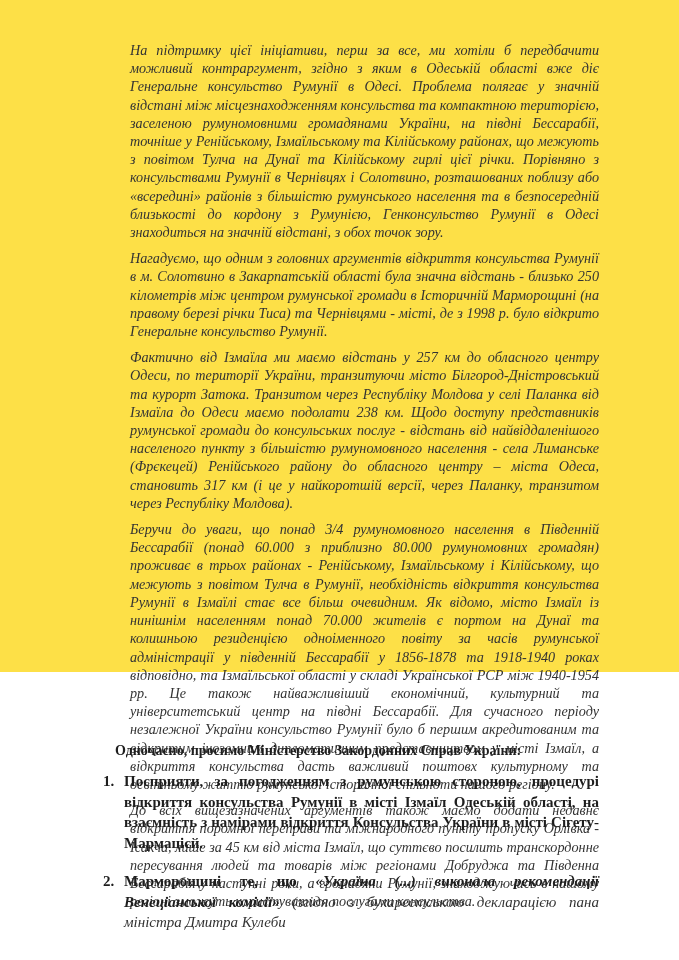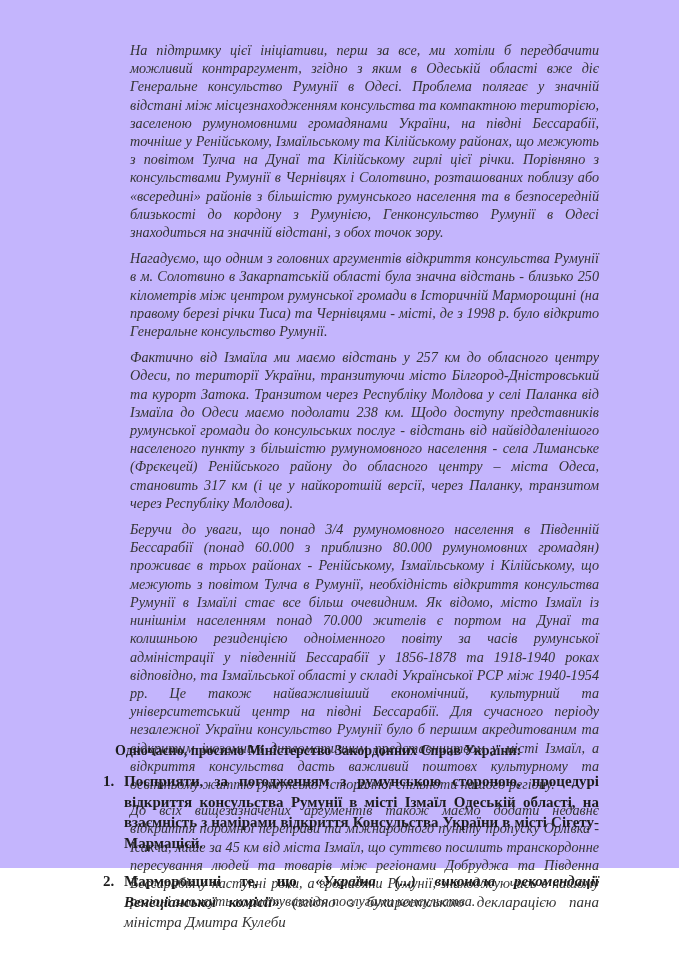--- a/index.html
+++ b/index.html
@@ -12,22 +12,22 @@
     height: 960px;
     position: relative;
     overflow: hidden;
     font-family: "Liberation Serif", "DejaVu Serif", serif;
     color: #2a2a2a;
   }
   .page {
     position: absolute;
     left: 0; top: 0;
     width: 679px;
-    height: 868px;
-    background: #c4b5fd;
+    height: 672px;
+    background: #fde047;
   }
   .body-text {
     position: absolute;
     left: 130px;
     top: 41px;
     width: 469px;
   }
   .para {
     margin: 0 0 8px 0;
     font-style: italic;

